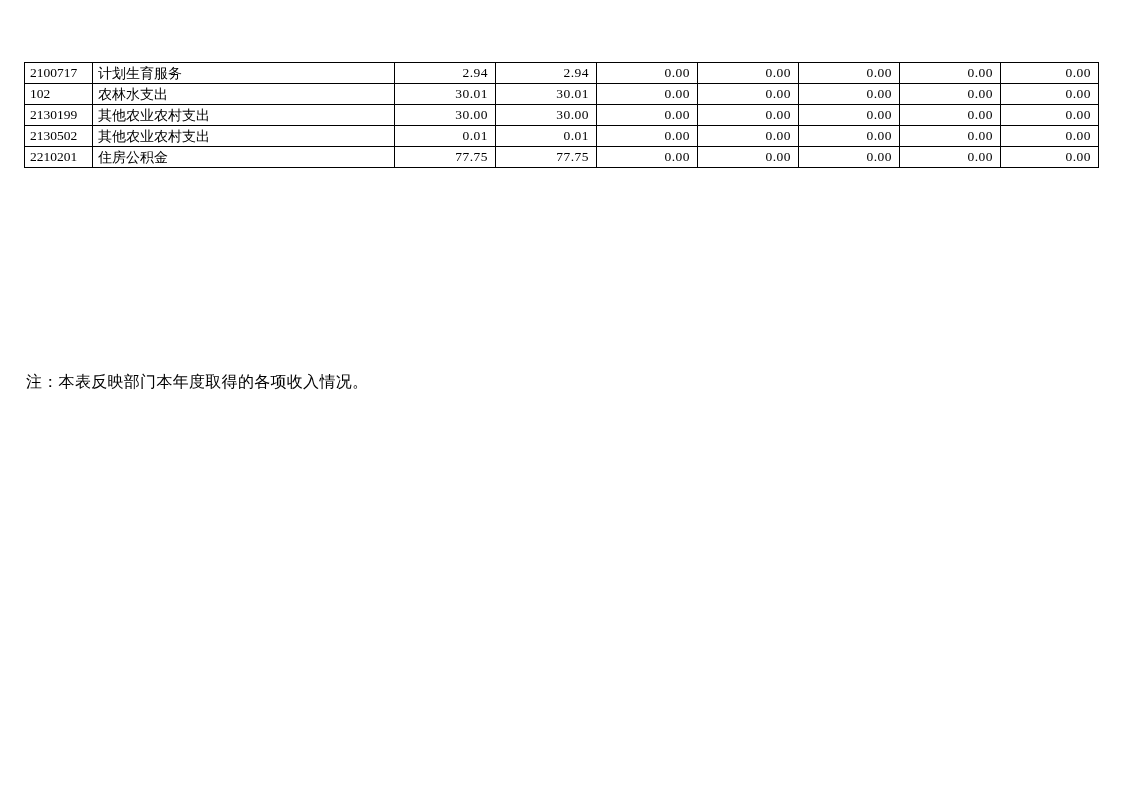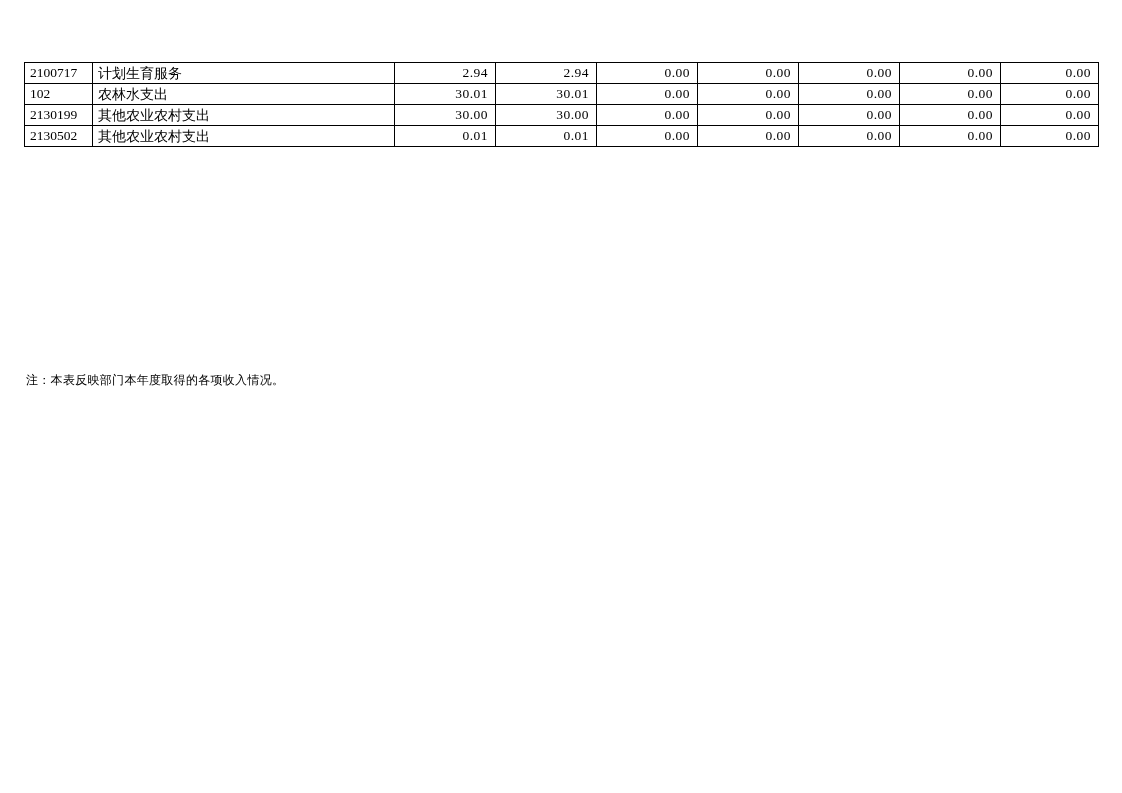--- a/index.html
+++ b/index.html
@@ -58,21 +58,21 @@
     padding-right: 7px;
   }
   .ind1 { padding-left: 18px; }
   .ind2 { padding-left: 32px; }
 
   .note {
     position: absolute;
     left: 26px;
     top: 372px;
     font-family: "Liberation Sans", sans-serif;
-    font-size: 12px;
+    font-size: 16px;
     letter-spacing: 0.3px;
     color: #000000;
     white-space: nowrap;
   }
 </style>
 </head>
 <body>
 
 <div class="page">
 
@@ -126,18 +126,29 @@
           <td class="code">2130502</td>
           <td class="name ind2">其他农业农村支出</td>
           <td class="num">0.01</td>
           <td class="num">0.01</td>
           <td class="num">0.00</td>
           <td class="num">0.00</td>
           <td class="num">0.00</td>
           <td class="num">0.00</td>
           <td class="num">0.00</td>
         </tr>
+        <tr>
+          <td class="code">2210201</td>
+          <td class="name ind2">住房公积金</td>
+          <td class="num">77.75</td>
+          <td class="num">77.75</td>
+          <td class="num">0.00</td>
+          <td class="num">0.00</td>
+          <td class="num">0.00</td>
+          <td class="num">0.00</td>
+          <td class="num">0.00</td>
+        </tr>
       </tbody>
   </table>
 
   <div class="note">注：本表反映部门本年度取得的各项收入情况。</div>
 
 </div>
 
 </body></html>

